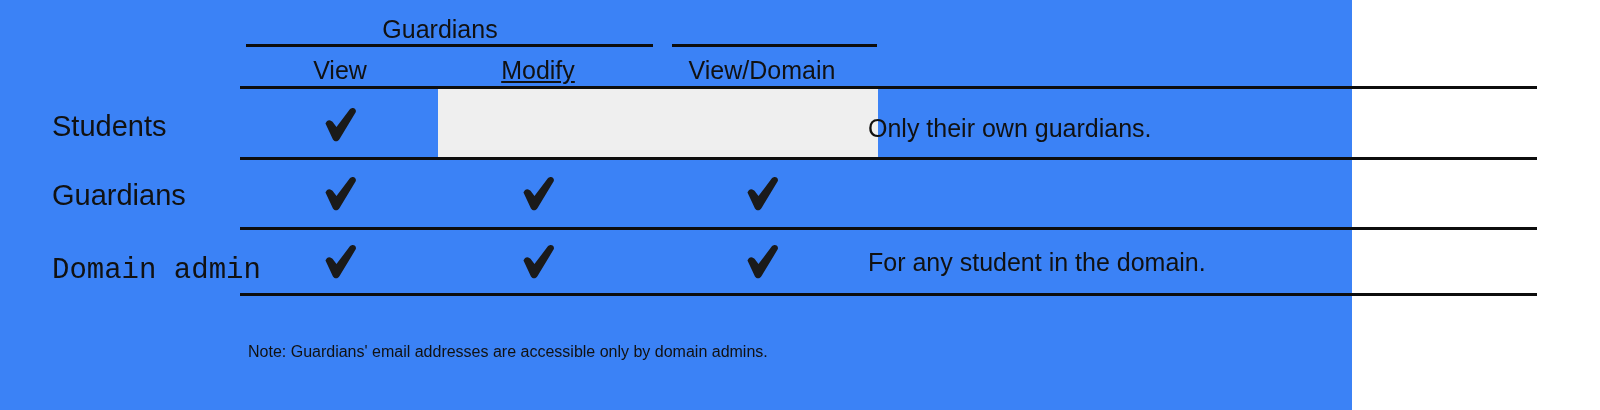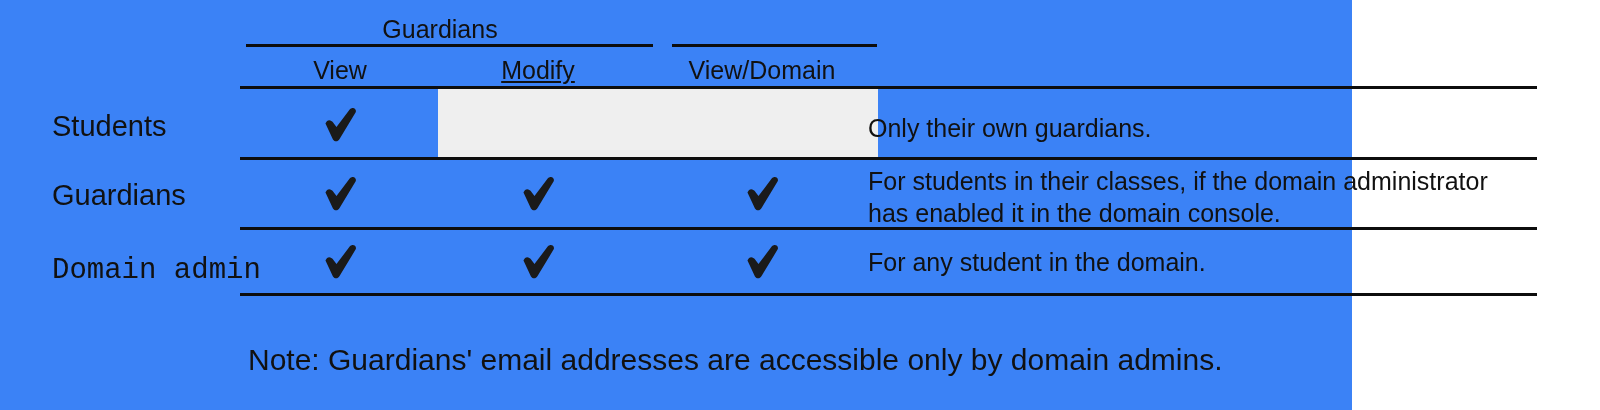--- a/index.html
+++ b/index.html
@@ -79,21 +79,21 @@
     font-size: 25px;
     line-height: 32px;
     color: #111111;
     white-space: pre-line;
     text-align: left;
   }
 
   
   .note {
     position: absolute;
-    font-size: 30px;
+    font-size: 16px;
     text-align: left;
     color: #111111;
   }
 </style>
 </head>
 <body>
 
 <div class="sheet">
 
   <div class="txt group-label" style="left:440px; top:17px;">Guardians</div>
@@ -134,22 +134,20 @@
     <svg viewBox="0 0 100 100" aria-hidden="true">
       <path d="M17 49 C20 41 27 39 33 45 L42 57 L72 17 C78 10 88 14 86 23 L49 84 C45 91 38 91 34 85 Z" fill="#1a1a1a"></path>
     </svg>
   </span>
   <span class="check" style="left:762px; top:193px;">
     <svg viewBox="0 0 100 100" aria-hidden="true">
       <path d="M17 49 C20 41 27 39 33 45 L42 57 L72 17 C78 10 88 14 86 23 L49 84 C45 91 38 91 34 85 Z" fill="#1a1a1a"></path>
     </svg>
   </span>
 
-  <div class="desc" style="left:868px; top:165px; width:660px;">For students in their classes, if the domain administrator
-has enabled it in the domain console.</div>
 
   <div class="txt row-label" style="left:52px; top:256px;font-family:Liberation Mono, monospace;">Domain admin</div>
 
   <span class="check" style="left:340px; top:261px;">
     <svg viewBox="0 0 100 100" aria-hidden="true">
       <path d="M17 49 C20 41 27 39 33 45 L42 57 L72 17 C78 10 88 14 86 23 L49 84 C45 91 38 91 34 85 Z" fill="#1a1a1a"></path>
     </svg>
   </span>
   <span class="check" style="left:538px; top:261px;">
     <svg viewBox="0 0 100 100" aria-hidden="true">

